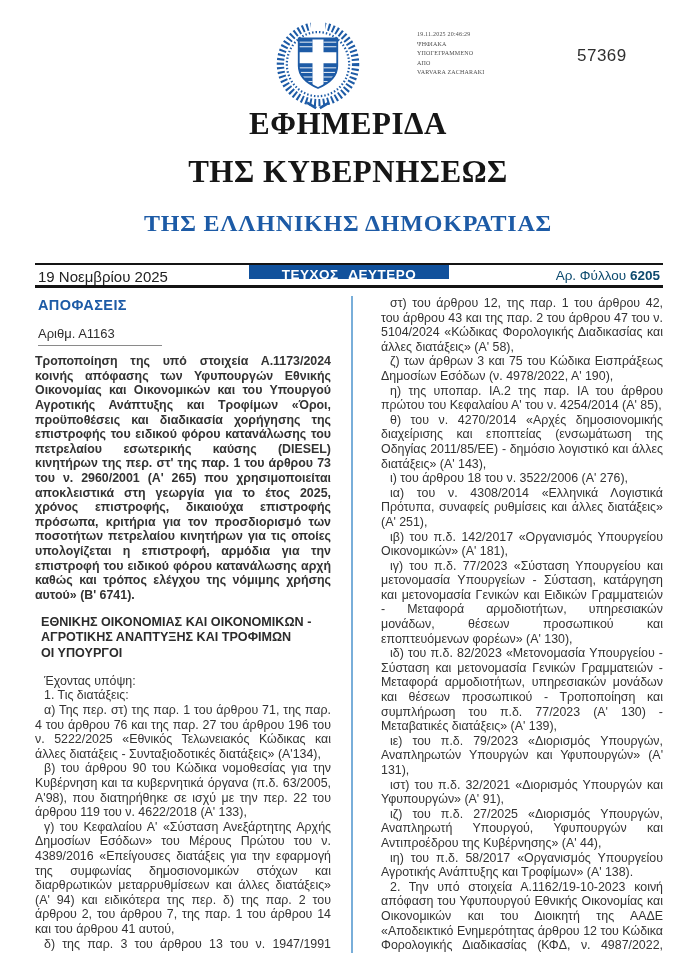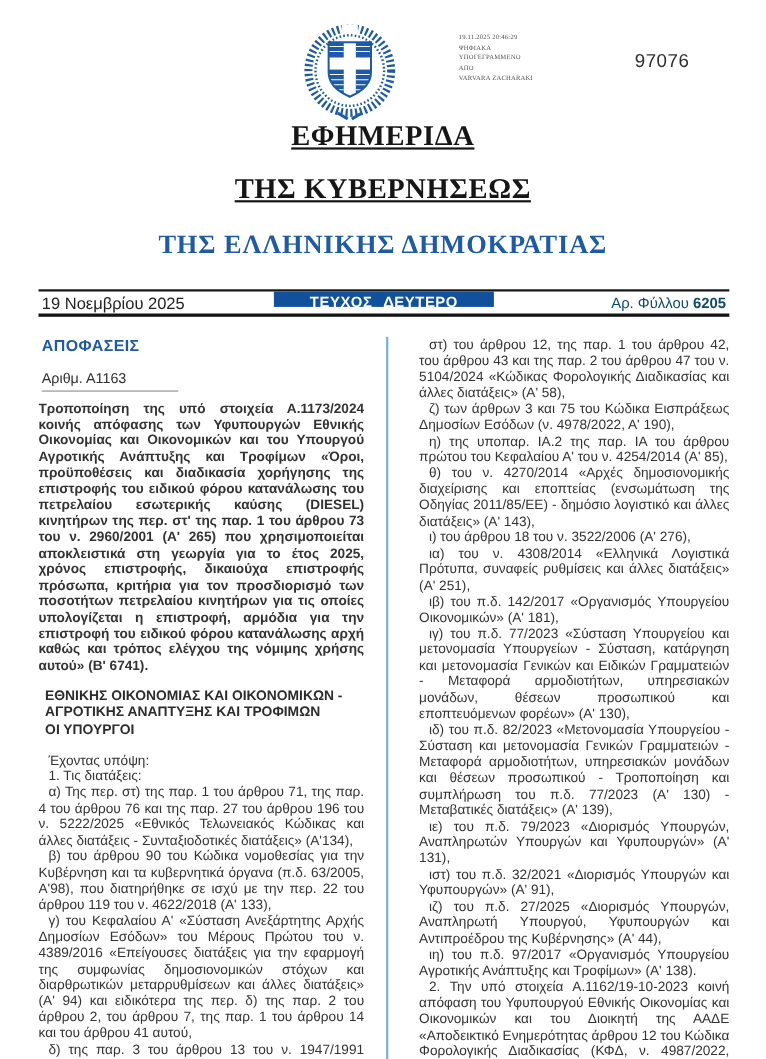--- a/index.html
+++ b/index.html
@@ -27,21 +27,21 @@
     font-family:"Liberation Serif",serif;
   }
   .page-number{
     position:absolute;left:577px;top:46px;
     font-size:17px;font-weight:500;color:#2f2f2f;letter-spacing:.5px;
   }
   .masthead{
     position:absolute;left:0;top:100px;width:100%;
     text-align:center;font-family:"Liberation Serif",serif;font-weight:700;color:#161616;
   }
-  .masthead .t-line{font-size:26px;line-height:48px;letter-spacing:.5px;text-decoration:underline;}
+  .masthead .t-line{font-size:31px;line-height:48px;letter-spacing:.5px;}
   .masthead .subtitle{
     margin-top:14px;font-size:24px;line-height:26px;color:var(--brand-blue);letter-spacing:.8px;
   }
   
   .info-bar{
     position:absolute;left:35px;top:263px;width:628px;height:25px;
     border-top:2px solid #141414;border-bottom:3px solid #141414;
   }
   .info-date{
     position:absolute;left:3px;top:3px;font-size:15px;color:#222;
@@ -51,21 +51,21 @@
     width:200px;height:14px;background:var(--bar-blue);
     color:#fff;font-weight:700;font-size:13.5px;line-height:20px;text-align:center;
     letter-spacing:.5px;word-spacing:6px;
   }
   .issue-no{
     position:absolute;right:3px;top:3px;font-size:13.5px;color:#0c4a6e;
   }
   .issue-no b{font-weight:700;}
   
   .columns{
-    position:absolute;left:35px;top:306px;width:628px;height:657px;
+    position:absolute;left:35px;top:296px;width:628px;height:657px;
     display:flex;overflow:hidden;gap:13px;
   }
   .col-left{width:296px;flex:none;}
   .col-divider{flex:none;width:2px;background:var(--divider-blue);margin-left:7px;margin-right:15px;}
   .col-right{flex:1;min-width:0;}
   .body-text{font-size:12.4px;line-height:14.6px;}
   .body-text p{margin:0;text-align:justify;text-indent:9px;color:var(--ink);}
   .section-heading{
     font-size:14.5px;font-weight:700;color:var(--brand-blue);
     letter-spacing:.4px;margin:2px 0 14px 3px;
@@ -124,21 +124,21 @@
   </svg>
 
   <div class="stamp">
     <div>19.11.2025 20:46:29</div>
     <div>ΨΗΦΙΑΚΑ</div>
     <div>ΥΠΟΓΕΓΡΑΜΜΕΝΟ</div>
     <div>ΑΠΟ</div>
     <div>VARVARA ZACHARAKI</div>
   </div>
 
-  <div class="page-number">97076</div>
+  <div class="page-number">57369</div>
 
   <div class="masthead">
     <div class="t-line">ΕΦΗΜΕΡΙΔΑ</div>
     <div class="t-line">ΤΗΣ ΚΥΒΕΡΝΗΣΕΩΣ</div>
     <div class="subtitle">ΤΗΣ ΕΛΛΗΝΙΚΗΣ ΔΗΜΟΚΡΑΤΙΑΣ</div>
   </div>
 
   <div class="info-bar">
     <span class="info-date">19 Νοεμβρίου 2025</span>
     <span class="issue-box">ΤΕΥΧΟΣ ΔΕΥΤΕΡΟ</span>
@@ -175,19 +175,19 @@
       <p>η) της υποπαρ. ΙΑ.2 της παρ. ΙΑ του άρθρου πρώτου του Κεφαλαίου Α' του ν. 4254/2014 (Α' 85),</p>
       <p>θ) του ν. 4270/2014 «Αρχές δημοσιονομικής διαχείρισης και εποπτείας (ενσωμάτωση της Οδηγίας 2011/85/ΕΕ) - δημόσιο λογιστικό και άλλες διατάξεις» (Α' 143),</p>
       <p>ι) του άρθρου 18 του ν. 3522/2006 (Α' 276),</p>
       <p>ια) του ν. 4308/2014 «Ελληνικά Λογιστικά Πρότυπα, συναφείς ρυθμίσεις και άλλες διατάξεις» (Α' 251),</p>
       <p>ιβ) του π.δ. 142/2017 «Οργανισμός Υπουργείου Οικονομικών» (Α' 181),</p>
       <p>ιγ) του π.δ. 77/2023 «Σύσταση Υπουργείου και μετονομασία Υπουργείων - Σύσταση, κατάργηση και μετονομασία Γενικών και Ειδικών Γραμματειών - Μεταφορά αρμοδιοτήτων, υπηρεσιακών μονάδων, θέσεων προσωπικού και εποπτευόμενων φορέων» (Α' 130),</p>
       <p>ιδ) του π.δ. 82/2023 «Μετονομασία Υπουργείου - Σύσταση και μετονομασία Γενικών Γραμματειών - Μεταφορά αρμοδιοτήτων, υπηρεσιακών μονάδων και θέσεων προσωπικού - Τροποποίηση και συμπλήρωση του π.δ. 77/2023 (Α' 130) - Μεταβατικές διατάξεις» (Α' 139),</p>
       <p>ιε) του π.δ. 79/2023 «Διορισμός Υπουργών, Αναπληρωτών Υπουργών και Υφυπουργών» (Α' 131),</p>
       <p>ιστ) του π.δ. 32/2021 «Διορισμός Υπουργών και Υφυπουργών» (Α' 91),</p>
       <p>ιζ) του π.δ. 27/2025 «Διορισμός Υπουργών, Αναπληρωτή Υπουργού, Υφυπουργών και Αντιπροέδρου της Κυβέρνησης» (Α' 44),</p>
-      <p>ιη) του π.δ. 97/2017 «Οργανισμός Υπουργείου Αγροτικής Ανάπτυξης και Τροφίμων» (Α' 138).</p>
+      <p>ιη) του π.δ. 58/2017 «Οργανισμός Υπουργείου Αγροτικής Ανάπτυξης και Τροφίμων» (Α' 138).</p>
       <p>2. Την υπό στοιχεία Α.1162/19-10-2023 κοινή απόφαση του Υφυπουργού Εθνικής Οικονομίας και Οικονομικών και του Διοικητή της ΑΑΔΕ «Αποδεικτικό Ενημερότητας άρθρου 12 του Κώδικα Φορολογικής Διαδικασίας (ΚΦΔ, ν. 4987/2022, Α'206)» (Β' 6129) και ειδικότερα την περ. ζ του άρθρου 2 αυτής.</p>
       <p>3. Την υπ' αρ. 15435/913/16.04.2020 απόφαση του Υπουργού Εργασίας και Κοινωνικών Υποθέσεων «Δια-</p>
     </section>
 
   </main>
 </div>
 
 </body></html>

